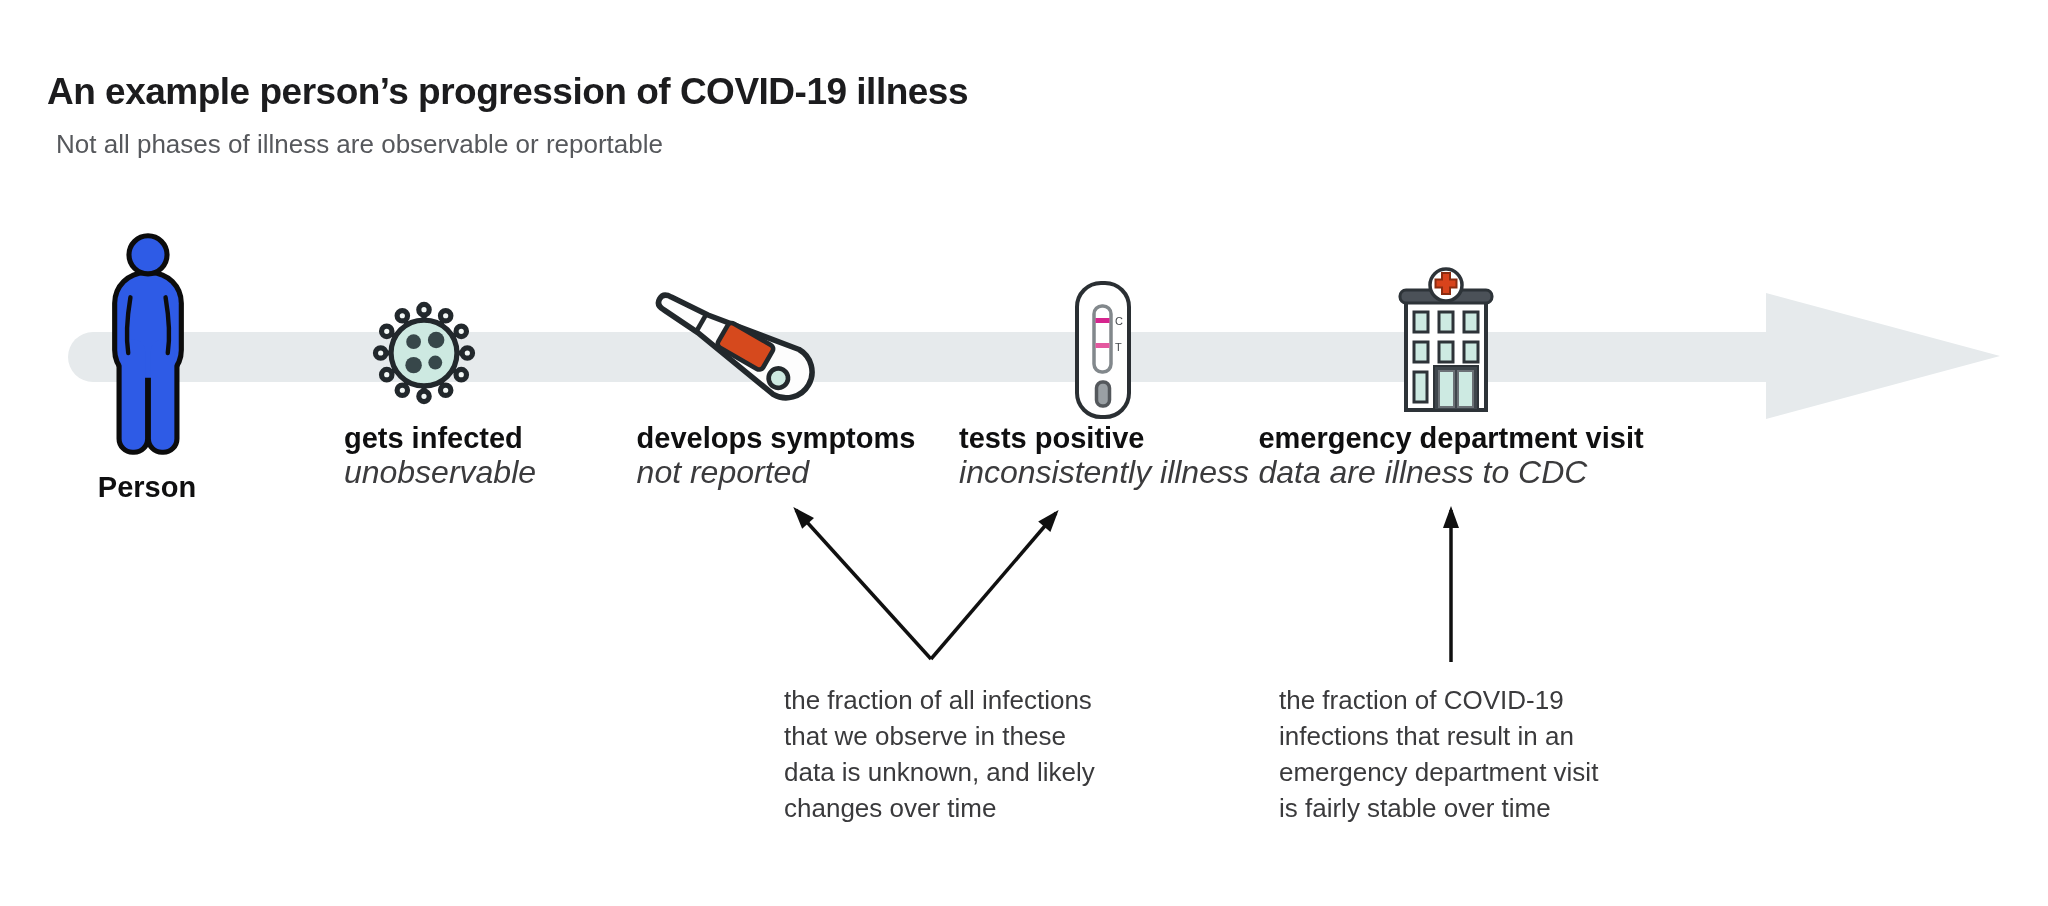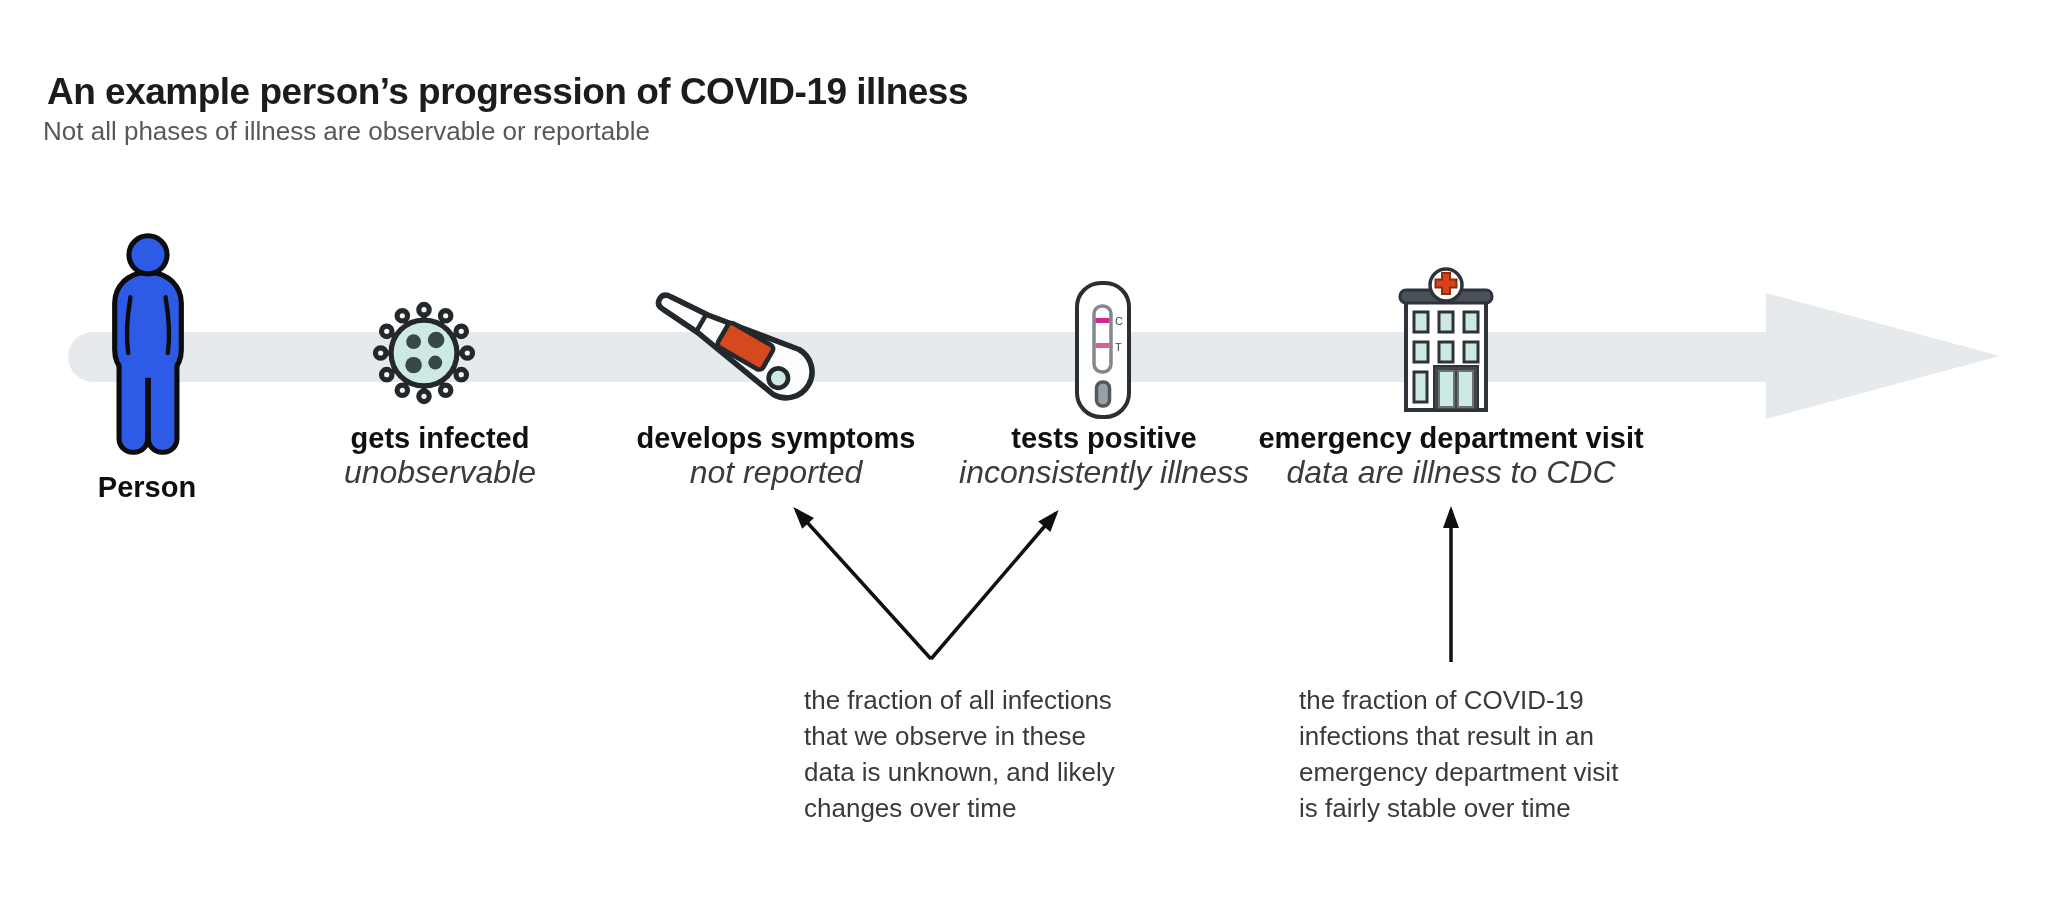--- a/index.html
+++ b/index.html
@@ -21,46 +21,45 @@
   .canvas{
     position:relative;width:2048px;height:906px;background:#ffffff;
     font-family:"Liberation Sans",sans-serif;overflow:hidden;
   }
   .title{
     position:absolute;left:42px;top:66px;margin:5px;
     font-size:37px;font-weight:700;letter-spacing:-0.5px;
     color:var(--title-text);
   }
   .subtitle{
-    position:absolute;left:43px;top:116px;margin:0;
+    position:absolute;left:43px;top:116px;margin:13px;
     font-size:26px;font-weight:400;color:var(--subtitle-text);
   }
   .timeline-bar{
     position:absolute;left:68px;top:332px;width:1698px;height:50px;
     background:var(--timeline-gray);border-radius:25px 0 0 25px;
   }
   .timeline-head{
     position:absolute;left:1766px;top:293px;width:0;height:0;
     border-top:63px solid transparent;border-bottom:63px solid transparent;
     border-left:234px solid var(--timeline-gray);
   }
   .icon{position:absolute;}
   .stage-label{
-    position:absolute;transform:translateX(-50%);text-align:center;white-space:nowrap;
+    position:absolute;transform:translateX(-50%);text-align:left;white-space:nowrap;
   }
   .stage-label .label{
     font-size:29px;font-weight:700;color:var(--label-text);line-height:34px;
   }
   .stage-label .sublabel{
     font-size:32px;font-style:italic;font-weight:400;color:var(--sublabel-text);line-height:34px;
   }
   .annotation{
     position:absolute;font-size:26px;line-height:36px;color:var(--annotation-text);
     white-space:pre-line;
-    margin-left:20px;
   }
   .overlay{position:absolute;left:0;top:0;pointer-events:none;}
   .arrow-line{stroke:#101010;stroke-width:3.5;fill:none;}
 
   
   .outlined-blue{fill:var(--person-blue);stroke:#0c0c0c;stroke-width:7;}
   .pk{fill:#0c0c0c;stroke:#0c0c0c;stroke-width:14;stroke-linejoin:round;}
   .pb{fill:var(--person-blue);stroke:none;}
   .crease{fill:none;stroke:#0c0c0c;stroke-width:6;stroke-linecap:round;}
   .v-spike{stroke:var(--outline-dark);stroke-width:6;}

